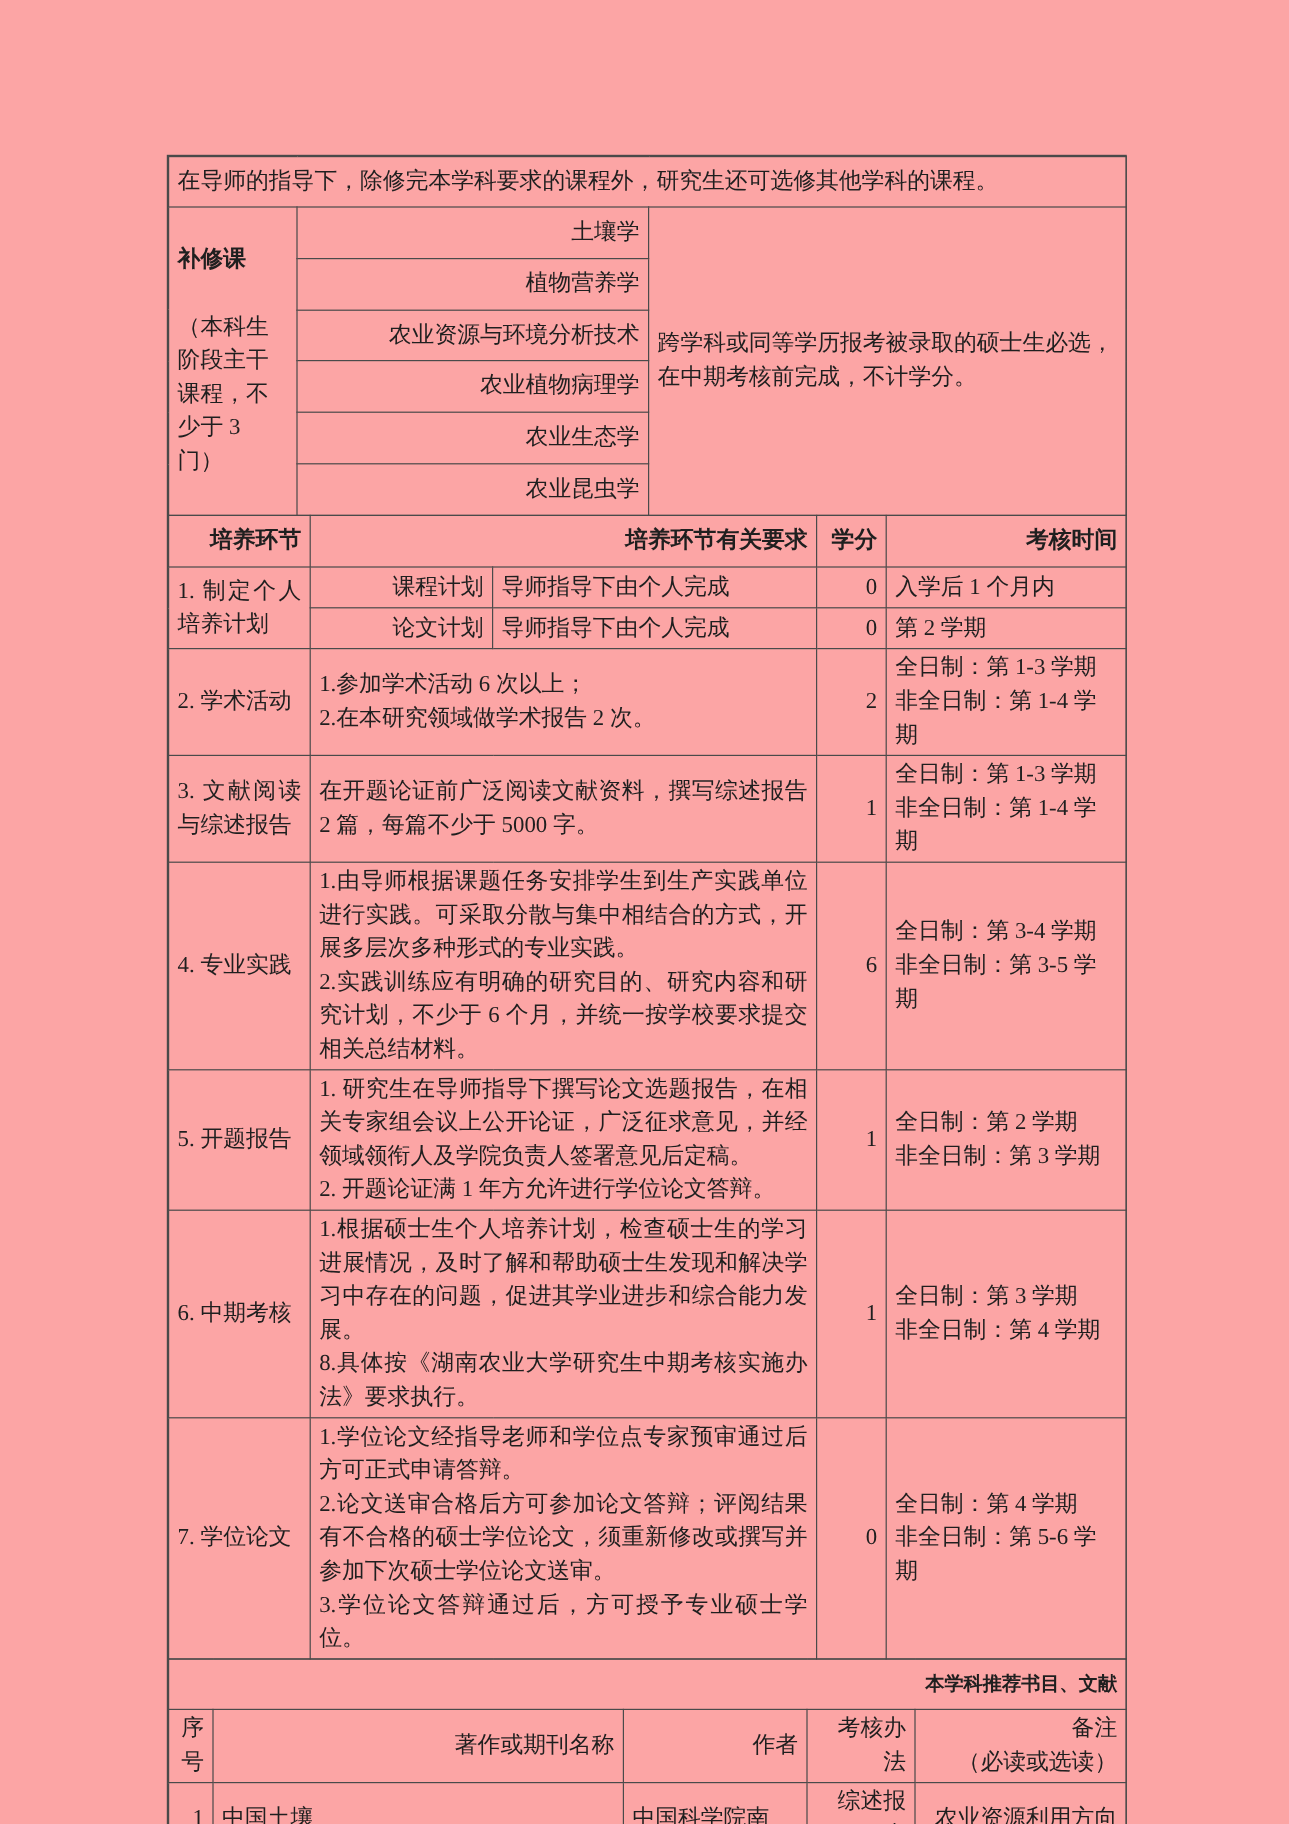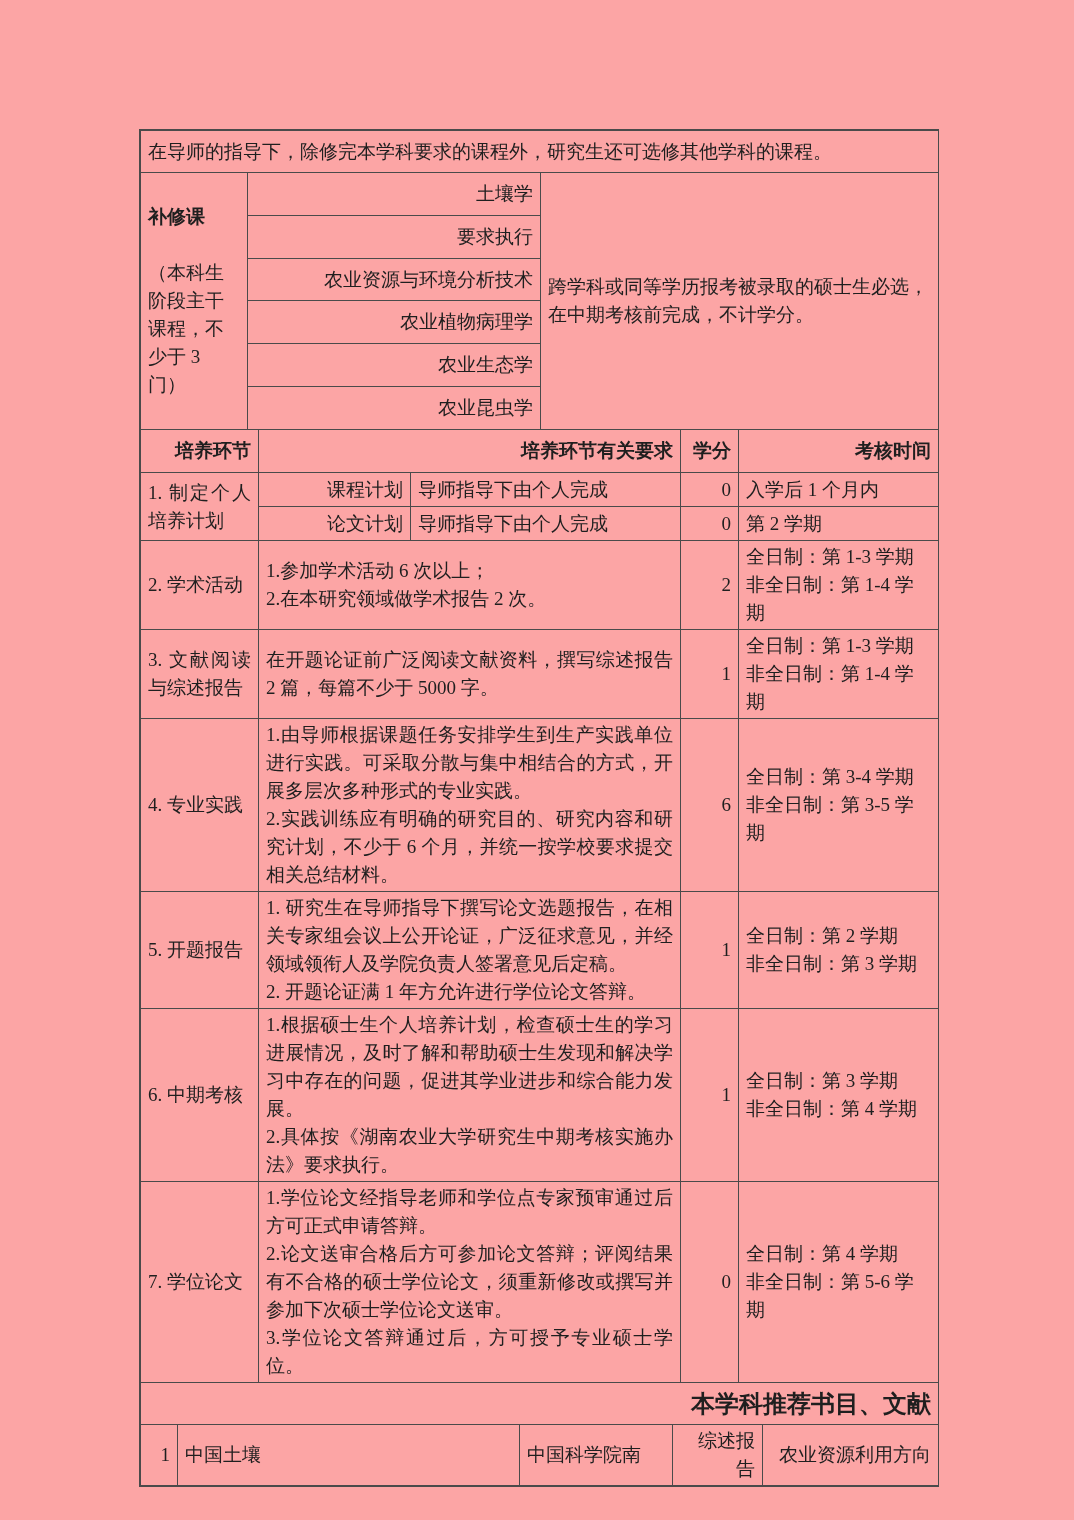--- a/index.html
+++ b/index.html
@@ -26,21 +26,21 @@
     line-height:28px;
     overflow:hidden;
   }
   .center { text-align:right; }
   .left   { text-align:left; }
   .just   { text-align:justify;margin-top:32px; }
   .bd {
     font-weight:bold;
     font-family:"Liberation Sans","DejaVu Sans",sans-serif;
   }
-  .title-cell { font-size:24px;margin-top:36px; }
+  .title-cell { font-size:16px;margin-top:36px; }
   
   .h42{height:42px} .h41{height:41px} .h43{height:43px} .h34{height:34px}
   .h57{height:57px} .h55{height:55px} .h170{height:170px} .h115{height:115px}
   .h143{height:143px} .h40{height:40px}
   .suppl-label { padding:2px 4px;margin-left:25px; }
   .suppl-label .sub { text-align:left; }
   .req { padding:2px 9px; }
   .idx-cell { padding:2px 2px; }
 </style>
 </head>
@@ -61,21 +61,21 @@
         </tr>
         <tr class="h41">
           <td rowspan="6" class="suppl-label left">
             <div class="bd">补修课</div>
             <div class="sub">（本科生阶段主干课程，不少于 3 门）</div>
           </td>
           <td class="center">土壤学</td>
           <td rowspan="6" class="left">跨学科或同等学历报考被录取的硕士生必选，在中期考核前完成，不计学分。</td>
         </tr>
         <tr class="h41">
-          <td class="center">要求执行</td>
+          <td class="center">植物营养学</td>
         </tr>
         <tr class="h41">
           <td class="center">农业资源与环境分析技术</td>
         </tr>
         <tr class="h41">
           <td class="center">农业植物病理学</td>
         </tr>
         <tr class="h41">
           <td class="center">农业生态学</td>
         </tr>
@@ -140,21 +140,21 @@
           <td class="just">5. 开题报告</td>
           <td colspan="2" class="just req">1. 研究生在导师指导下撰写论文选题报告，在相关专家组会议上公开论证，广泛征求意见，并经领域领衔人及学院负责人签署意见后定稿。
 2. 开题论证满 1 年方允许进行学位论文答辩。</td>
           <td class="center">1</td>
           <td class="left">全日制：第 2 学期
 非全日制：第 3 学期</td>
         </tr>
         <tr class="h143">
           <td class="just">6. 中期考核</td>
           <td colspan="2" class="just req">1.根据硕士生个人培养计划，检查硕士生的学习进展情况，及时了解和帮助硕士生发现和解决学习中存在的问题，促进其学业进步和综合能力发展。
-2.具体按《湖南农业大学研究生中期考核实施办法》要求执行。</td>
+8.具体按《湖南农业大学研究生中期考核实施办法》要求执行。</td>
           <td class="center">1</td>
           <td class="left">全日制：第 3 学期
 非全日制：第 4 学期</td>
         </tr>
         <tr class="h170">
           <td class="just">7. 学位论文</td>
           <td colspan="2" class="just req">1.学位论文经指导老师和学位点专家预审通过后方可正式申请答辩。
 2.论文送审合格后方可参加论文答辩；评阅结果有不合格的硕士学位论文，须重新修改或撰写并参加下次硕士学位论文送审。
 3.学位论文答辩通过后，方可授予专业硕士学位。</td>
           <td class="center">0</td>
@@ -169,20 +169,28 @@
           <col style="width:37px">
           <col style="width:342px">
           <col style="width:153px">
           <col style="width:90px">
           <col style="width:176px">
         </colgroup>
       <tbody>
         <tr class="h42">
           <td colspan="5" class="center bd title-cell">本学科推荐书目、文献</td>
         </tr>
+        <tr class="h55">
+          <td class="center idx-cell">序号</td>
+          <td class="center">著作或期刊名称</td>
+          <td class="center">作者</td>
+          <td class="center">考核办法</td>
+          <td class="center">备注
+（必读或选读）</td>
+        </tr>
         <tr class="h40">
           <td class="center idx-cell">1</td>
           <td class="left">中国土壤</td>
           <td class="left">中国科学院南</td>
           <td class="center">综述报告</td>
           <td class="center">农业资源利用方向</td>
         </tr>
       </tbody>
     </table>
 

